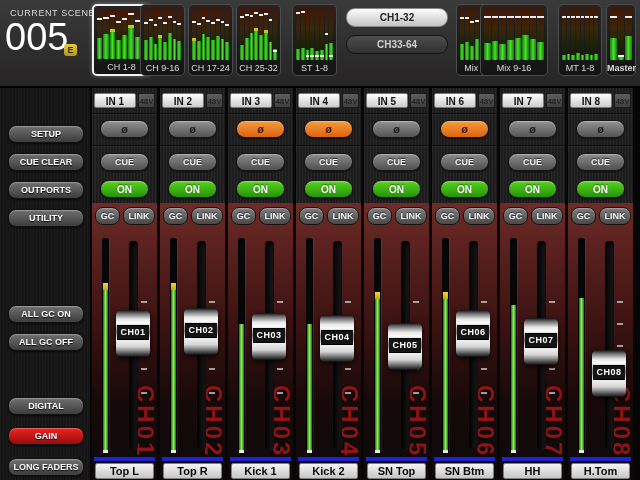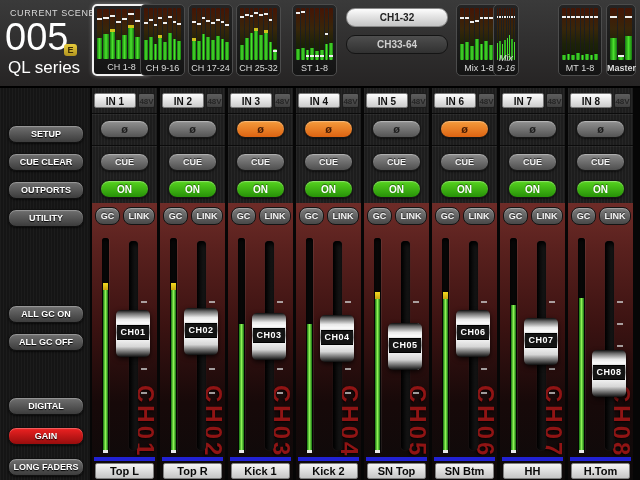--- a/index.html
+++ b/index.html
@@ -349,21 +349,20 @@
     <div class="sbtn" style="top:247px">ALL GC OFF</div>
     <div class="sbtn" style="top:311px">DIGITAL</div>
     <div class="sbtn red" style="top:341px">GAIN</div>
     <div class="sbtn" style="top:372px">LONG FADERS</div>
   </div>
 
   <div id="topbar">
     <div id="scene-label">CURRENT SCENE</div>
     <div id="scene-number">005</div>
     <div id="edit-badge">E</div>
-    <div id="model-name">QL series</div>
     <div class="bankbtn active">CH1-32</div>
     <div class="bankbtn inactive">CH33-64</div>
     <div id="meter-blocks">
         <div class="mblock selected" style="left: 92px; width: 59px;">
           <div class="bars">
             <div class="bar">
               <div class="fill" style="height: 42%;"></div>
               <div class="peak" style="bottom: 78%;"></div>
             </div>
             <div class="bar">
@@ -587,21 +586,21 @@
               <div class="fill" style="height: 28%;"></div>
               <div class="peak" style="bottom: 78%;"></div>
             </div>
             <div class="bar">
               <div class="fill" style="height: 38%;"></div>
               <div class="peak" style="bottom: 78%;"></div>
             </div>
           </div>
           <div class="mlabel">Mix 1-8</div>
         </div>
-        <div class="mblock" style="left: 493px; width: 26px; font-style: italic;">
+        <div class="mblock" style="left: 480px; width: 68px;">
           <div class="bars">
             <div class="bar">
               <div class="fill" style="height: 32%;"></div>
               <div class="peak" style="bottom: 80%;"></div>
             </div>
             <div class="bar">
               <div class="fill" style="height: 36%;"></div>
               <div class="peak" style="bottom: 80%;"></div>
             </div>
             <div class="bar">

